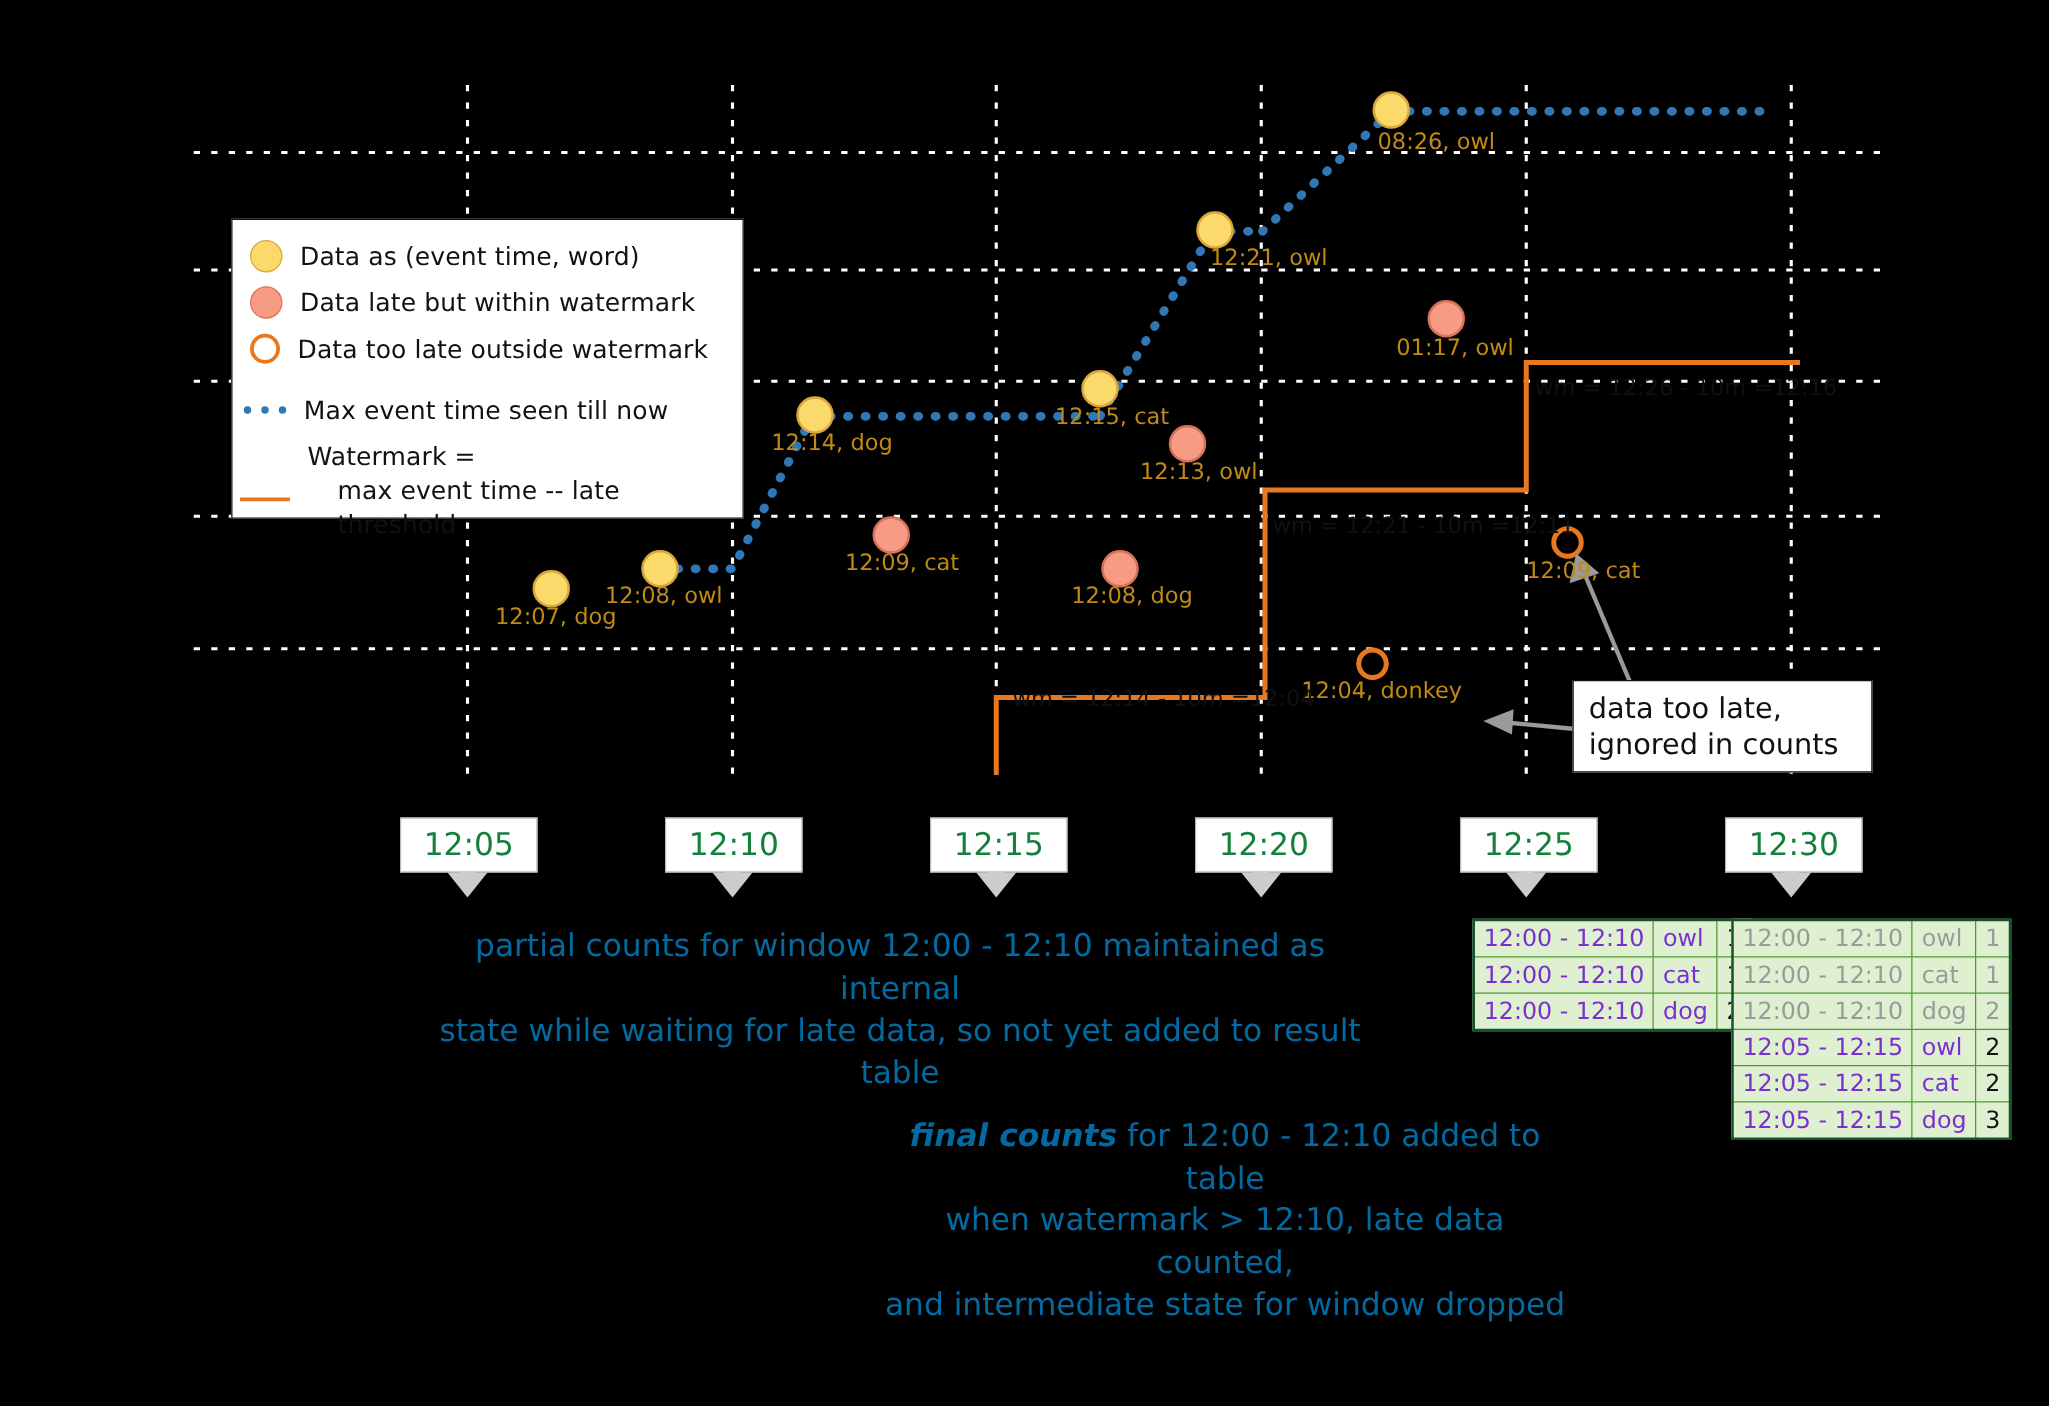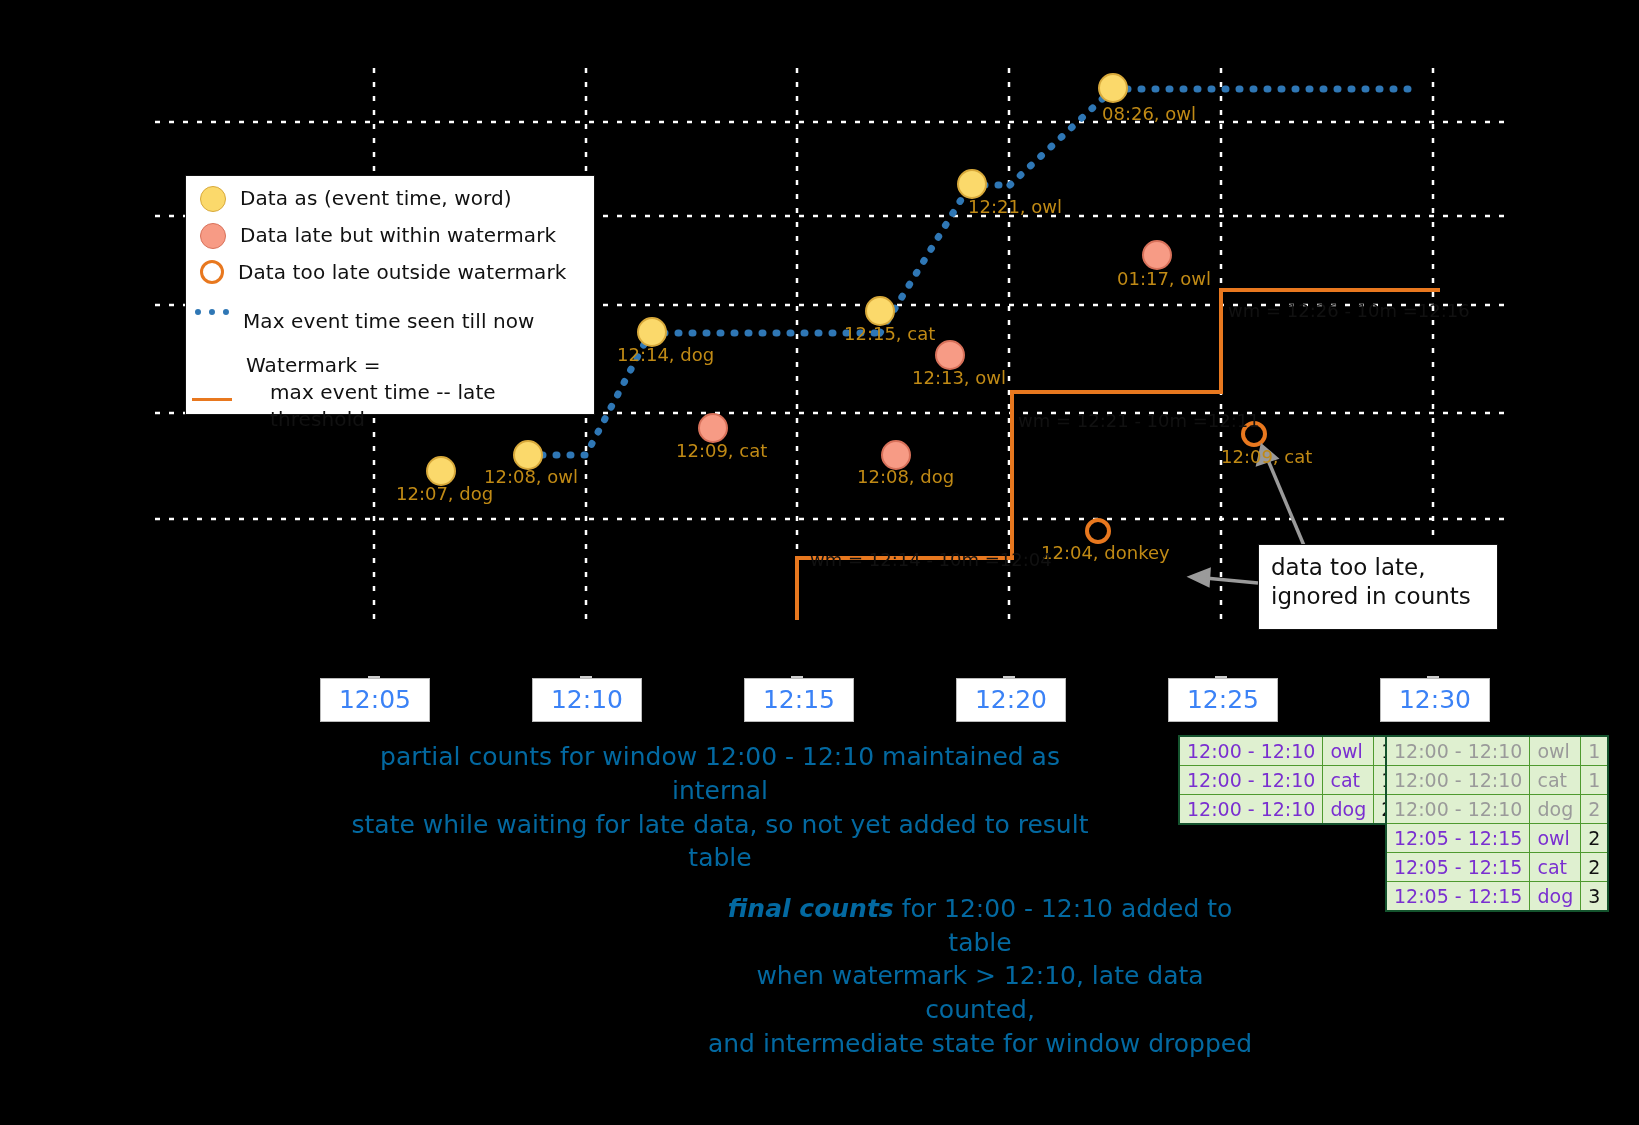--- a/index.html
+++ b/index.html
@@ -5,34 +5,34 @@
   html,body{margin:0;padding:0;background:#000;}
   body{width:1639px;height:1125px;position:relative;font-family:"DejaVu Sans",sans-serif;overflow:hidden;}
   #stage{position:absolute;left:0;top:0;width:1639px;height:1125px;}
   svg#canvas{position:absolute;left:0;top:0;width:1639px;height:1125px;}
 
   .legend-box{
     position:absolute;left:185px;top:175px;width:410px;height:240px;
     background:#fff;border:1px solid #111;box-sizing:border-box;
     padding:10px 14px;
   }
-  .legend-row{display:flex;height:37px;}
+  .legend-row{display:flex;align-items:center;height:37px;}
   .legend-row .lbl{font-size:20px;color:#111;margin-left:14px;letter-spacing:0.1px;}
   .dot{width:24px;height:24px;border-radius:50%;flex:0 0 24px;}
   .dot.yellow{background:#fbd96b;border:1px solid #d8a93a;}
   .dot.salmon{background:#f79b85;border:1px solid #d8715a;}
   .dot.hollow{background:transparent;border:3px solid #e8781f;box-sizing:border-box;}
   .dash-line{width:34px;height:0;border-top:6px dotted #2f77b5;flex:0 0 34px;margin-left:-5px;}
   .solid-line{width:40px;height:0;border-top:3px solid #e8781f;flex:0 0 40px;margin-left:-8px;}
   .legend-multiline{line-height:1.35;}
   .legend-indent{padding-left:24px;display:block;}
 
   .tick-label{
-    position:absolute;background:#fff;color:#3b82f6;border:1px solid #bbb;
-    font-size:25px;text-align:center;width:108px;height:42px;line-height:42px;margin-top:24px;
+    position:absolute;background:#fff;color:#15803d;border:1px solid #bbb;
+    font-size:25px;text-align:center;width:108px;height:42px;line-height:42px;
   }
 
   .pt-label{position:absolute;color:#c08a15;font-size:18px;white-space:nowrap;}
   .wm-label{position:absolute;color:#111;font-size:18px;white-space:nowrap;}
 
   .callout{
     position:absolute;background:#fff;border:1px solid #111;color:#111;
     font-size:23px;line-height:1.25;padding:8px 12px;box-sizing:border-box;
   }
 
@@ -162,21 +162,21 @@
   <div class="pt-label" style="left:968px;top:196px">12:21, owl</div>
   <div class="pt-label" style="left:1117px;top:268px">01:17, owl</div>
   <div class="pt-label" style="left:1102px;top:103px">08:26, owl</div>
   <div class="pt-label" style="left:1041px;top:542px">12:04, donkey</div>
   <div class="pt-label" style="left:1221px;top:446px">12:09, cat</div>
 
   <div class="wm-label" style="left:810px;top:549px">wm = 12:14 - 10m =12:04</div>
   <div class="wm-label" style="left:1018px;top:410px">wm = 12:21 - 10m =12:11</div>
   <div class="wm-label" style="left:1228px;top:300px">wm = 12:26 - 10m =12:16</div>
 
-  <div class="callout" style="left:1258px;top:544px;width:240px;height:86px;white-space:pre-line">data too late,
+  <div class="callout" style="left:1258px;top:544px;width:240px;height:74px;white-space:pre-line">data too late,
 ignored in counts</div>
 
   <div class="tick-label" style="left:320px;top:654px">12:05</div>
   <div class="tick-label" style="left:532px;top:654px">12:10</div>
   <div class="tick-label" style="left:744px;top:654px">12:15</div>
   <div class="tick-label" style="left:956px;top:654px">12:20</div>
   <div class="tick-label" style="left:1168px;top:654px">12:25</div>
   <div class="tick-label" style="left:1380px;top:654px">12:30</div>
 
   <div class="red-note" style="left:340px;top:740px;width:760px;white-space:pre-line">partial counts for window 12:00 - 12:10 maintained as internal

